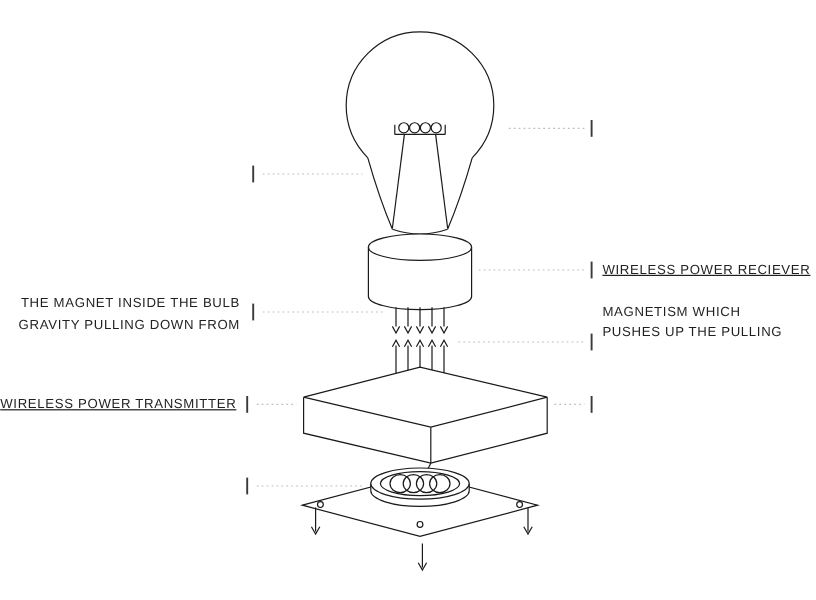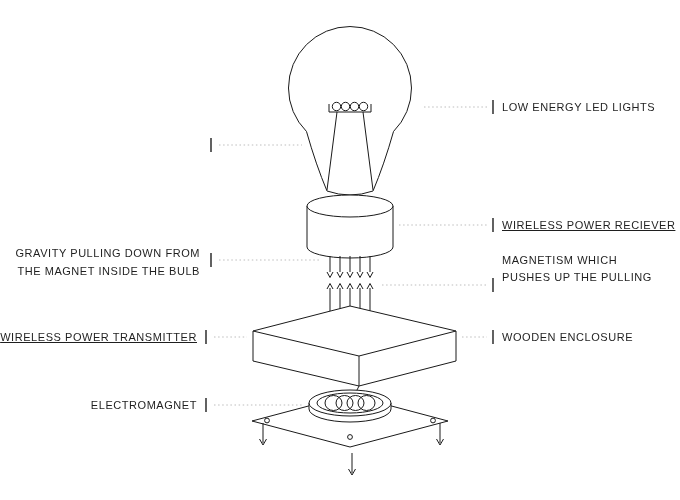--- a/index.html
+++ b/index.html
@@ -137,32 +137,29 @@
 
     <g>
       <path d="M 263 423 L 263 443 M 259.5 439 L 263 445 L 266.5 439"></path>
       <path d="M 440 423 L 440 443 M 436.5 439 L 440 445 L 443.5 439"></path>
       <path d="M 352 453 L 352 473 M 348.5 469 L 352 475 L 355.5 469"></path>
     </g>
   </svg>
 
 
   <div class="label left twoline" style="top:244px; right:480px;">
+    <div>THE MAGNET INSIDE THE BULB</div>
     <div>GRAVITY PULLING DOWN FROM</div>
-    <div>THE MAGNET INSIDE THE BULB</div>
   </div>
 
   <div class="label left" style="top:330px; right:483px;text-decoration:underline;">WIRELESS POWER TRANSMITTER</div>
 
-  <div class="label left" style="top:398px; right:483px;">ELECTROMAGNET</div>
 
-  <div class="label right" style="top:100px; left:502px;">LOW ENERGY LED LIGHTS</div>
 
   <div class="label right" style="top:218px; left:502px;text-decoration:underline;">WIRELESS POWER RECIEVER</div>
 
   <div class="label right twoline" style="top:252px; left:502px;">
     <div>MAGNETISM WHICH</div>
     <div>PUSHES UP THE PULLING</div>
   </div>
 
-  <div class="label right" style="top:330px; left:502px;">WOODEN ENCLOSURE</div>
 
 </div>
 
 </body></html>

